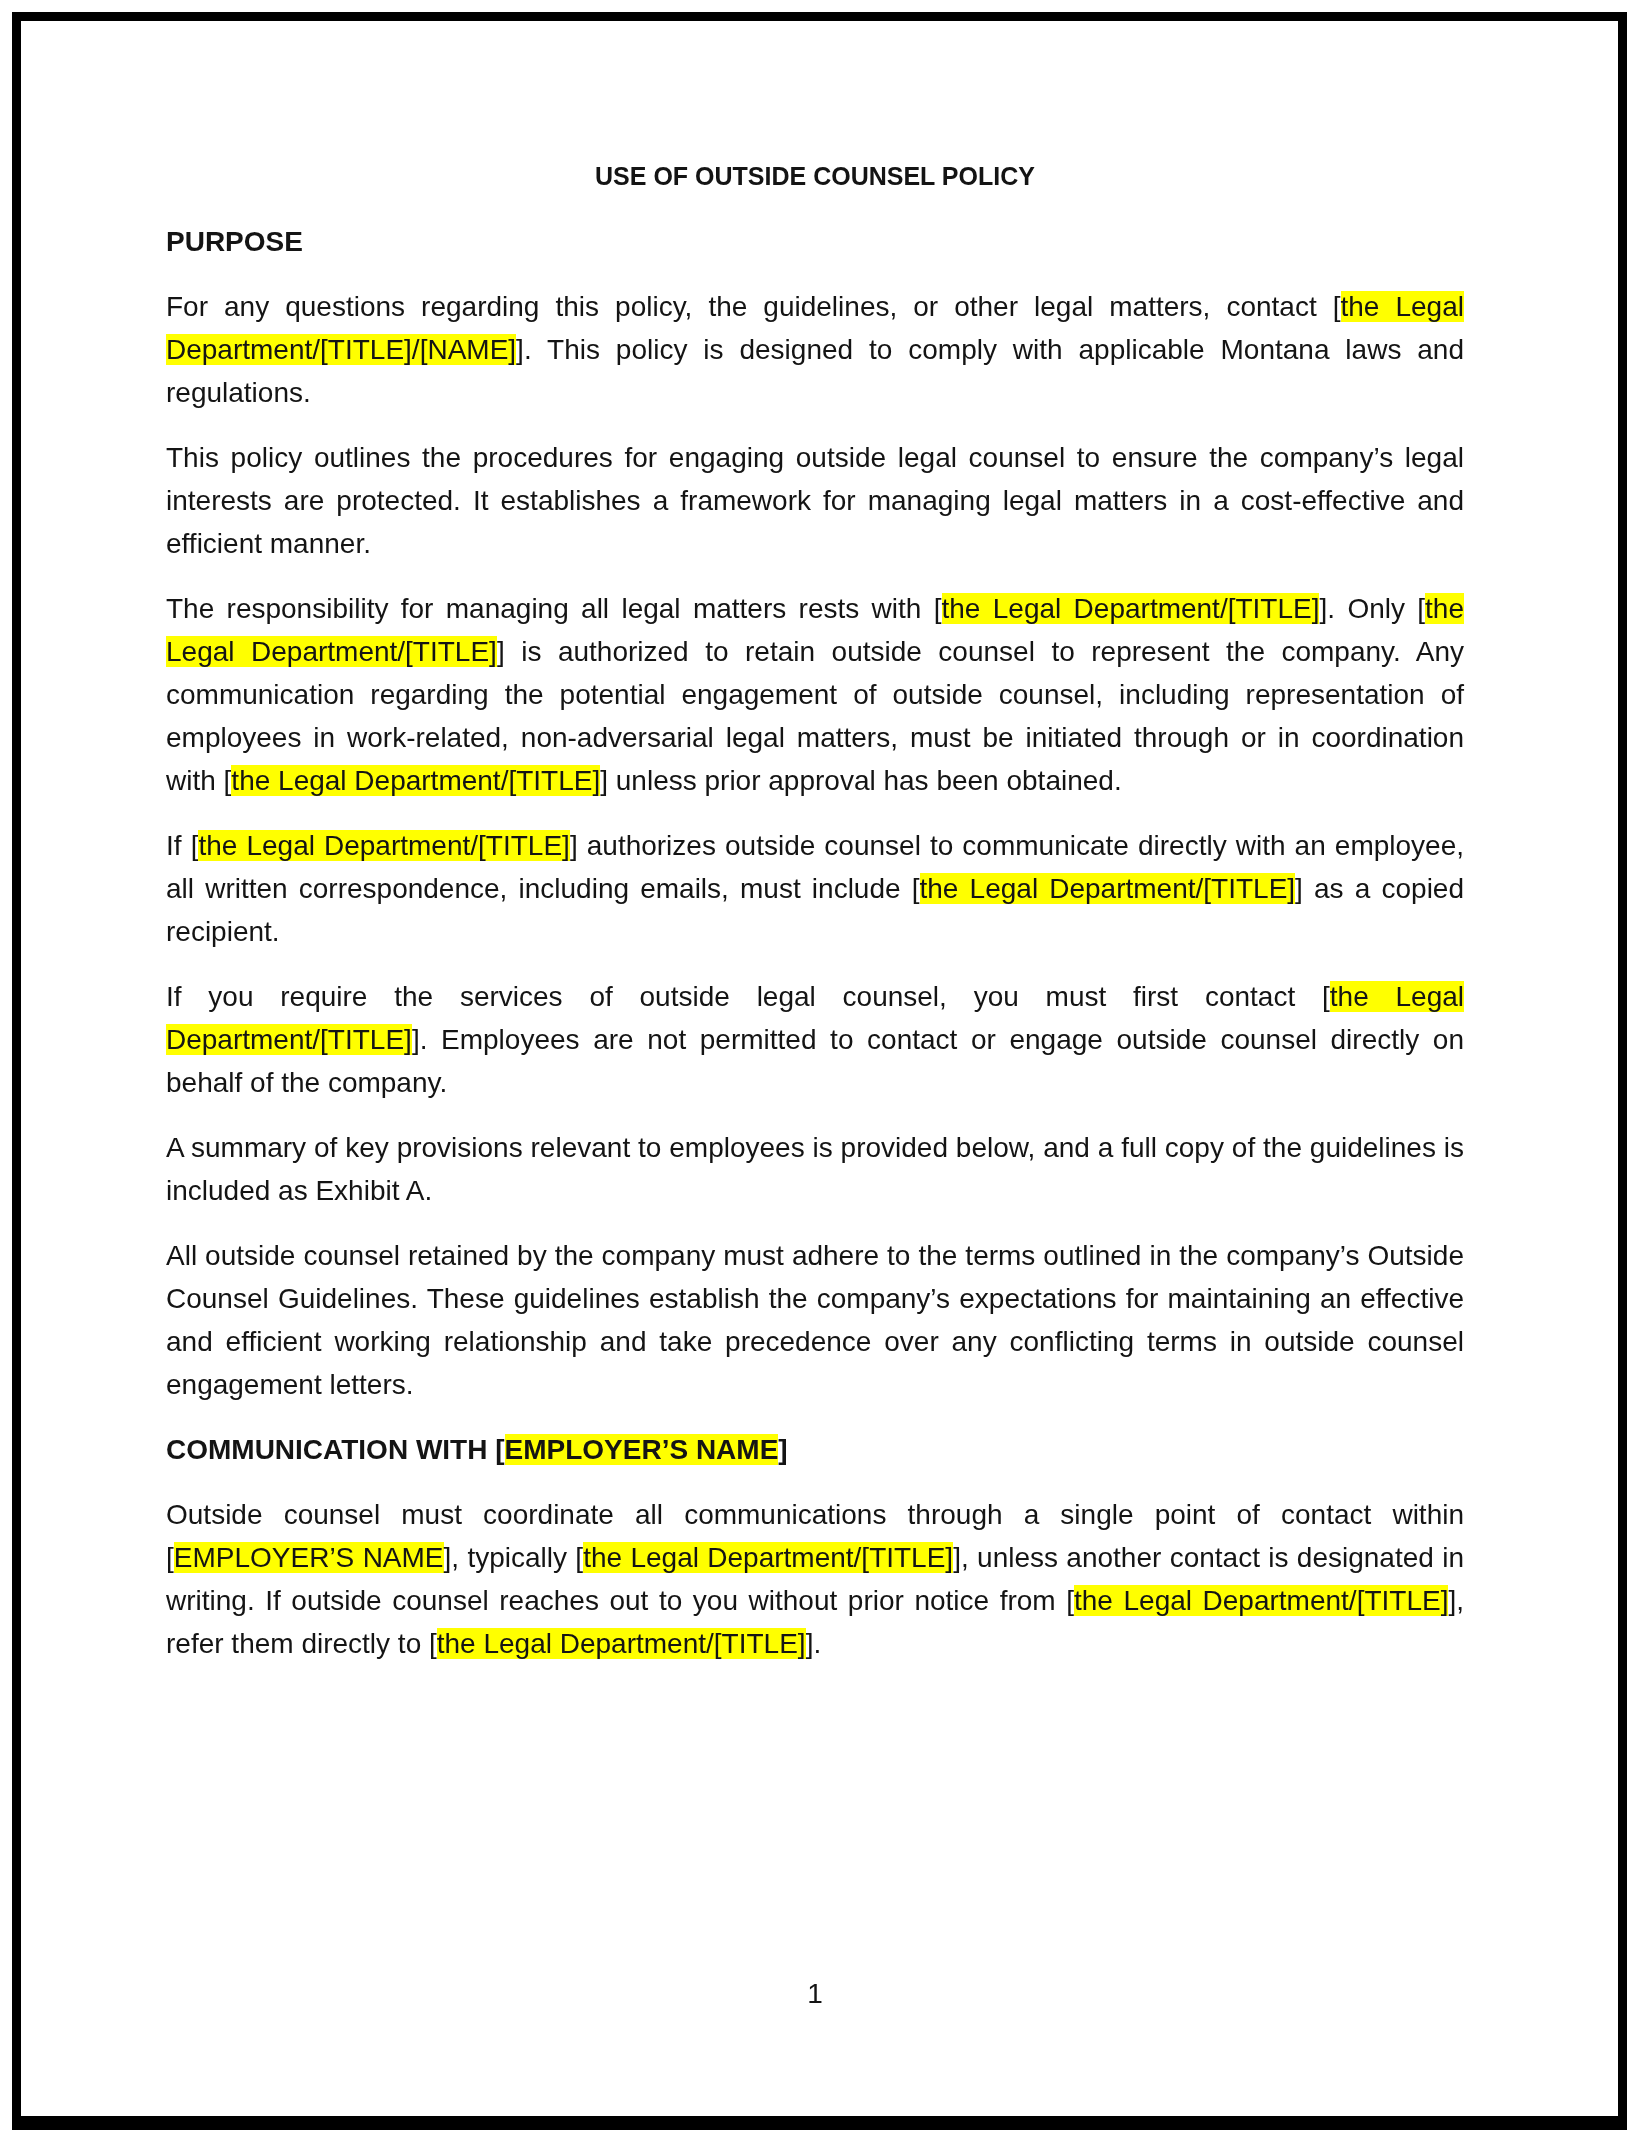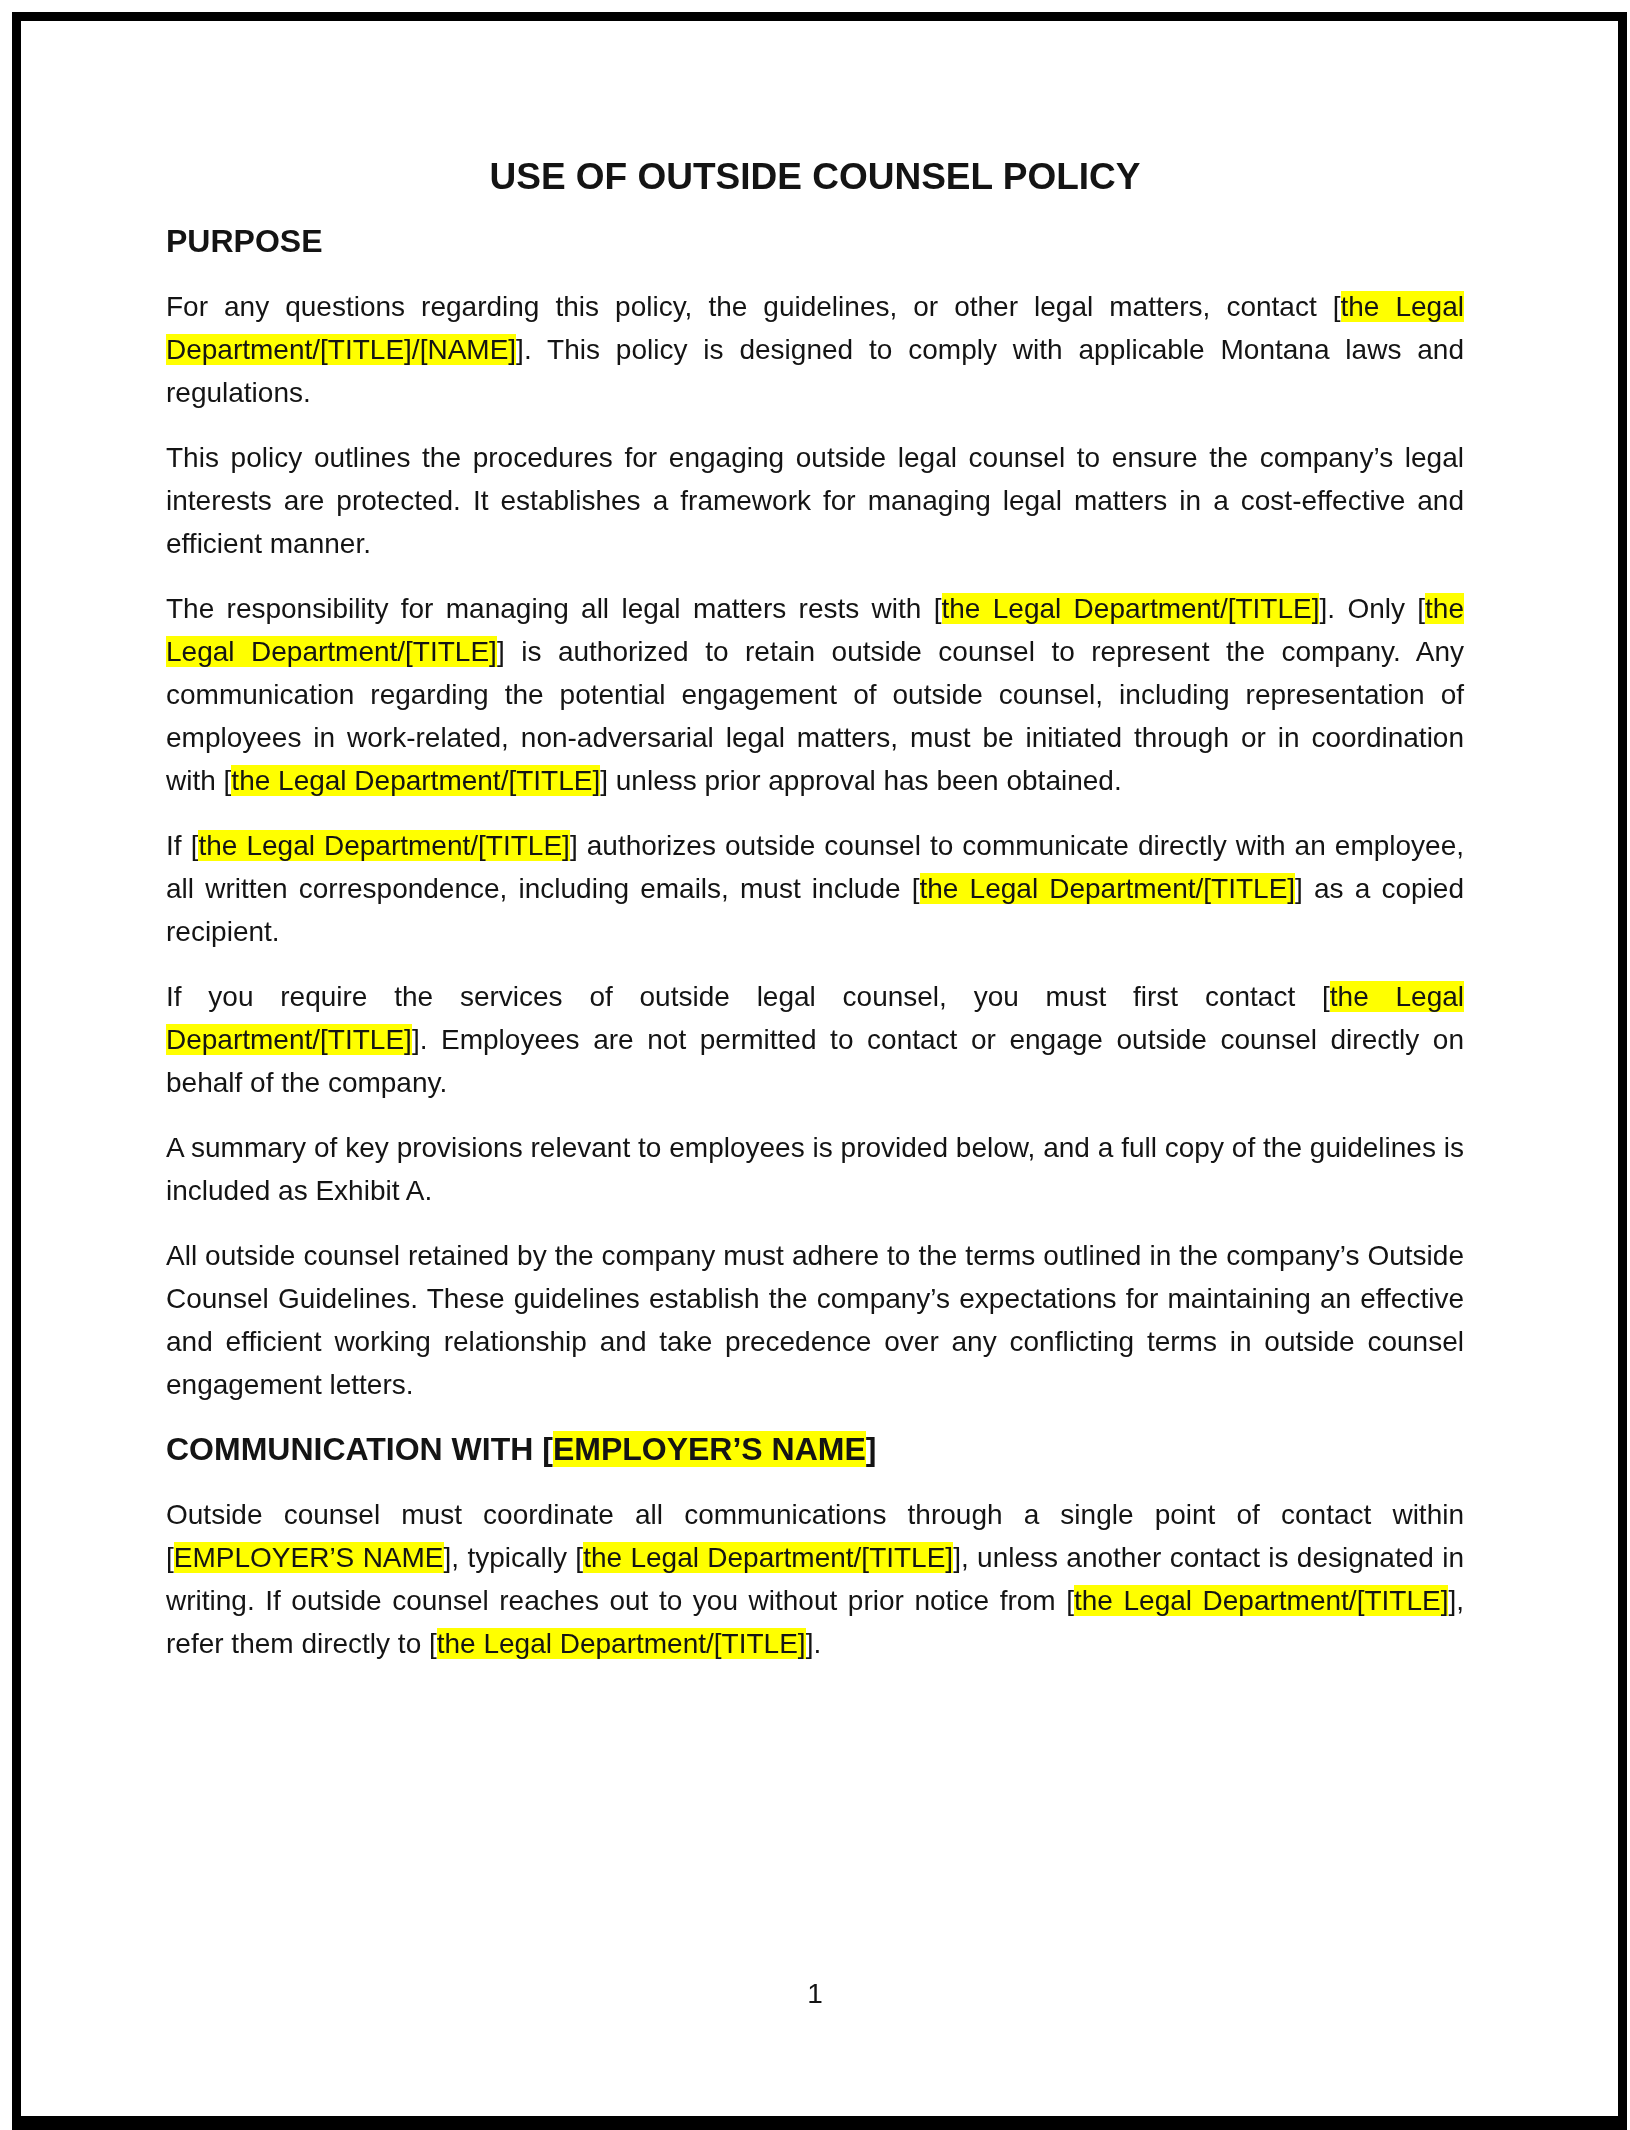--- a/index.html
+++ b/index.html
@@ -30,28 +30,28 @@
     position: absolute;
     left: 166px;
     top: 0;
     width: 1298px;
     padding-top: 155px;
     font-size: 28px;
     line-height: 43px;
   }
   .title {
     margin: 0 0 22px 0;
-    font-size: 37px;
+    font-size: 25px;
     line-height: 43px;
     font-weight: 700;
     text-align: center;
   }
   .heading {
     margin: 0 0 22px 0;
-    font-size: 32px;
+    font-size: 28px;
     line-height: 43px;
     font-weight: 700;
     text-align: left;
   }
   .para {
     margin: 0 0 22px 0;
     text-align: justify;
   }
   .hl {
     background: #ffff00;

